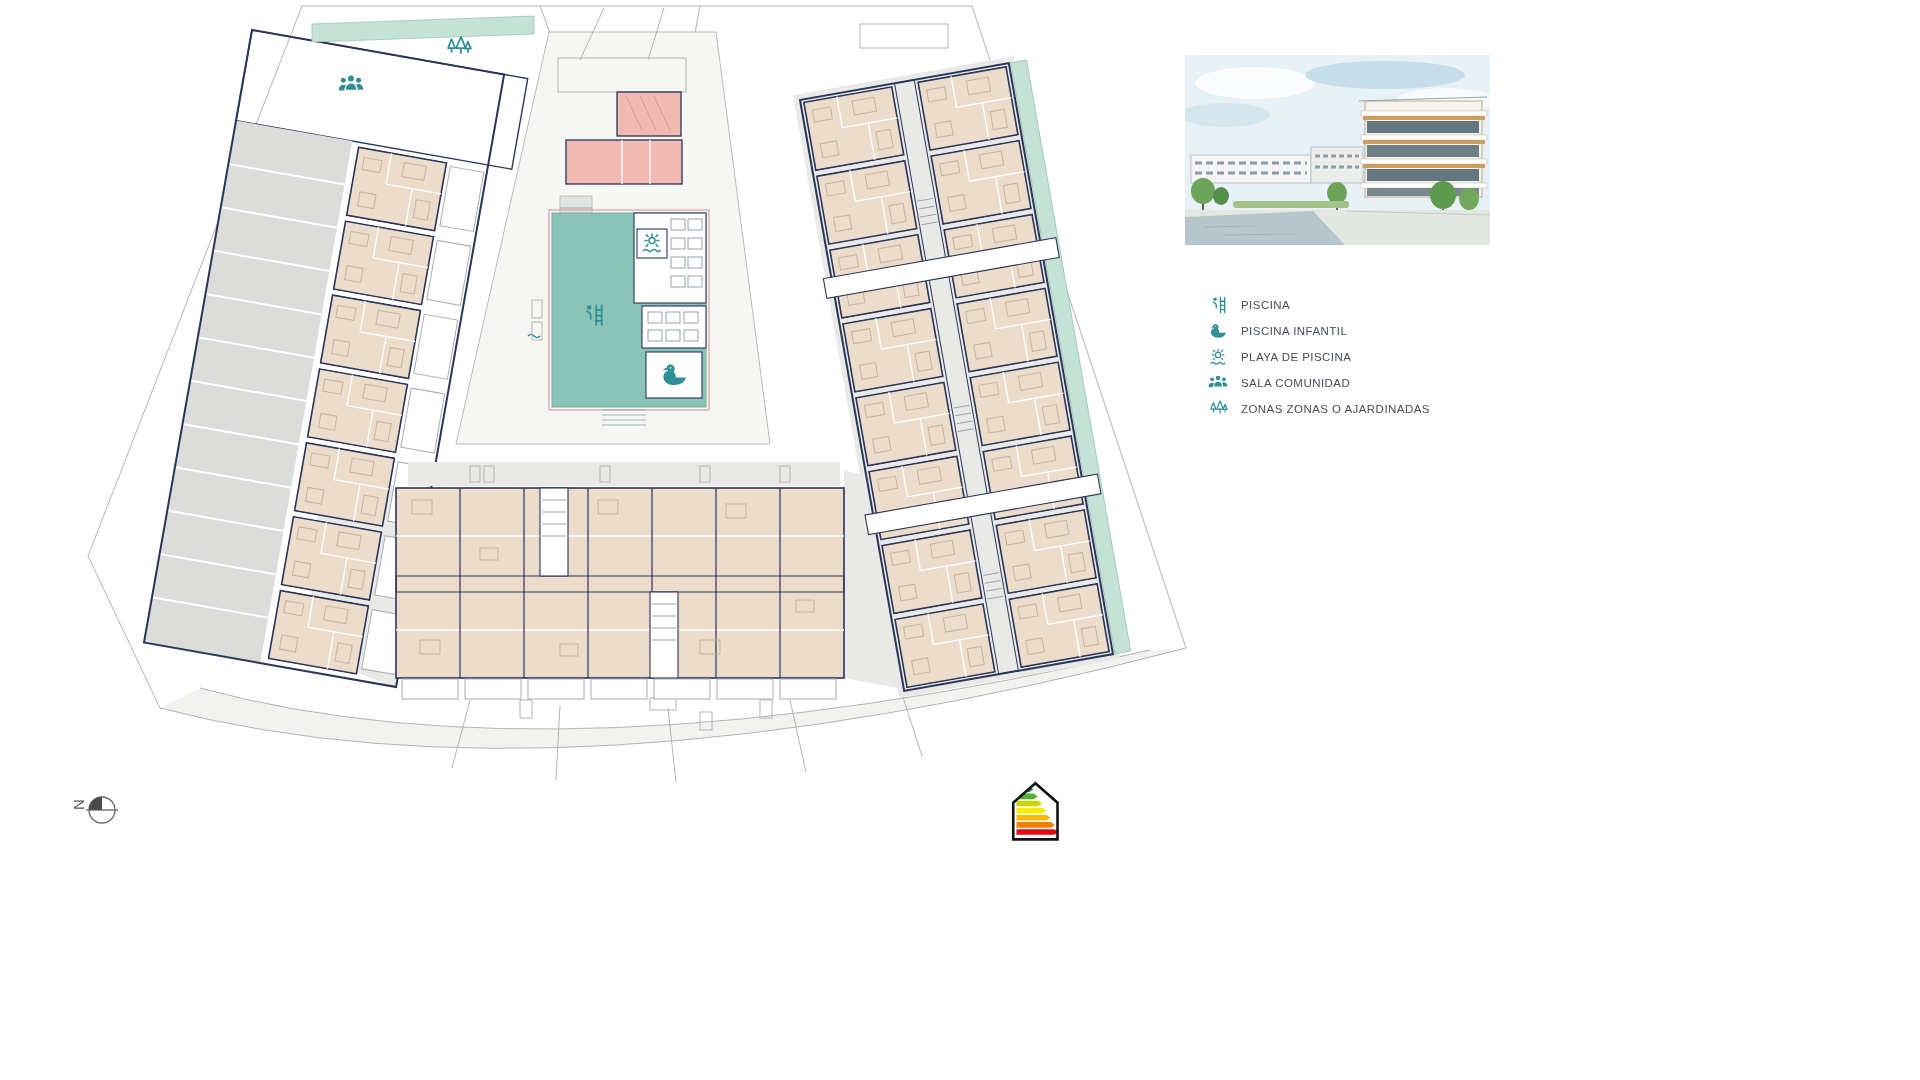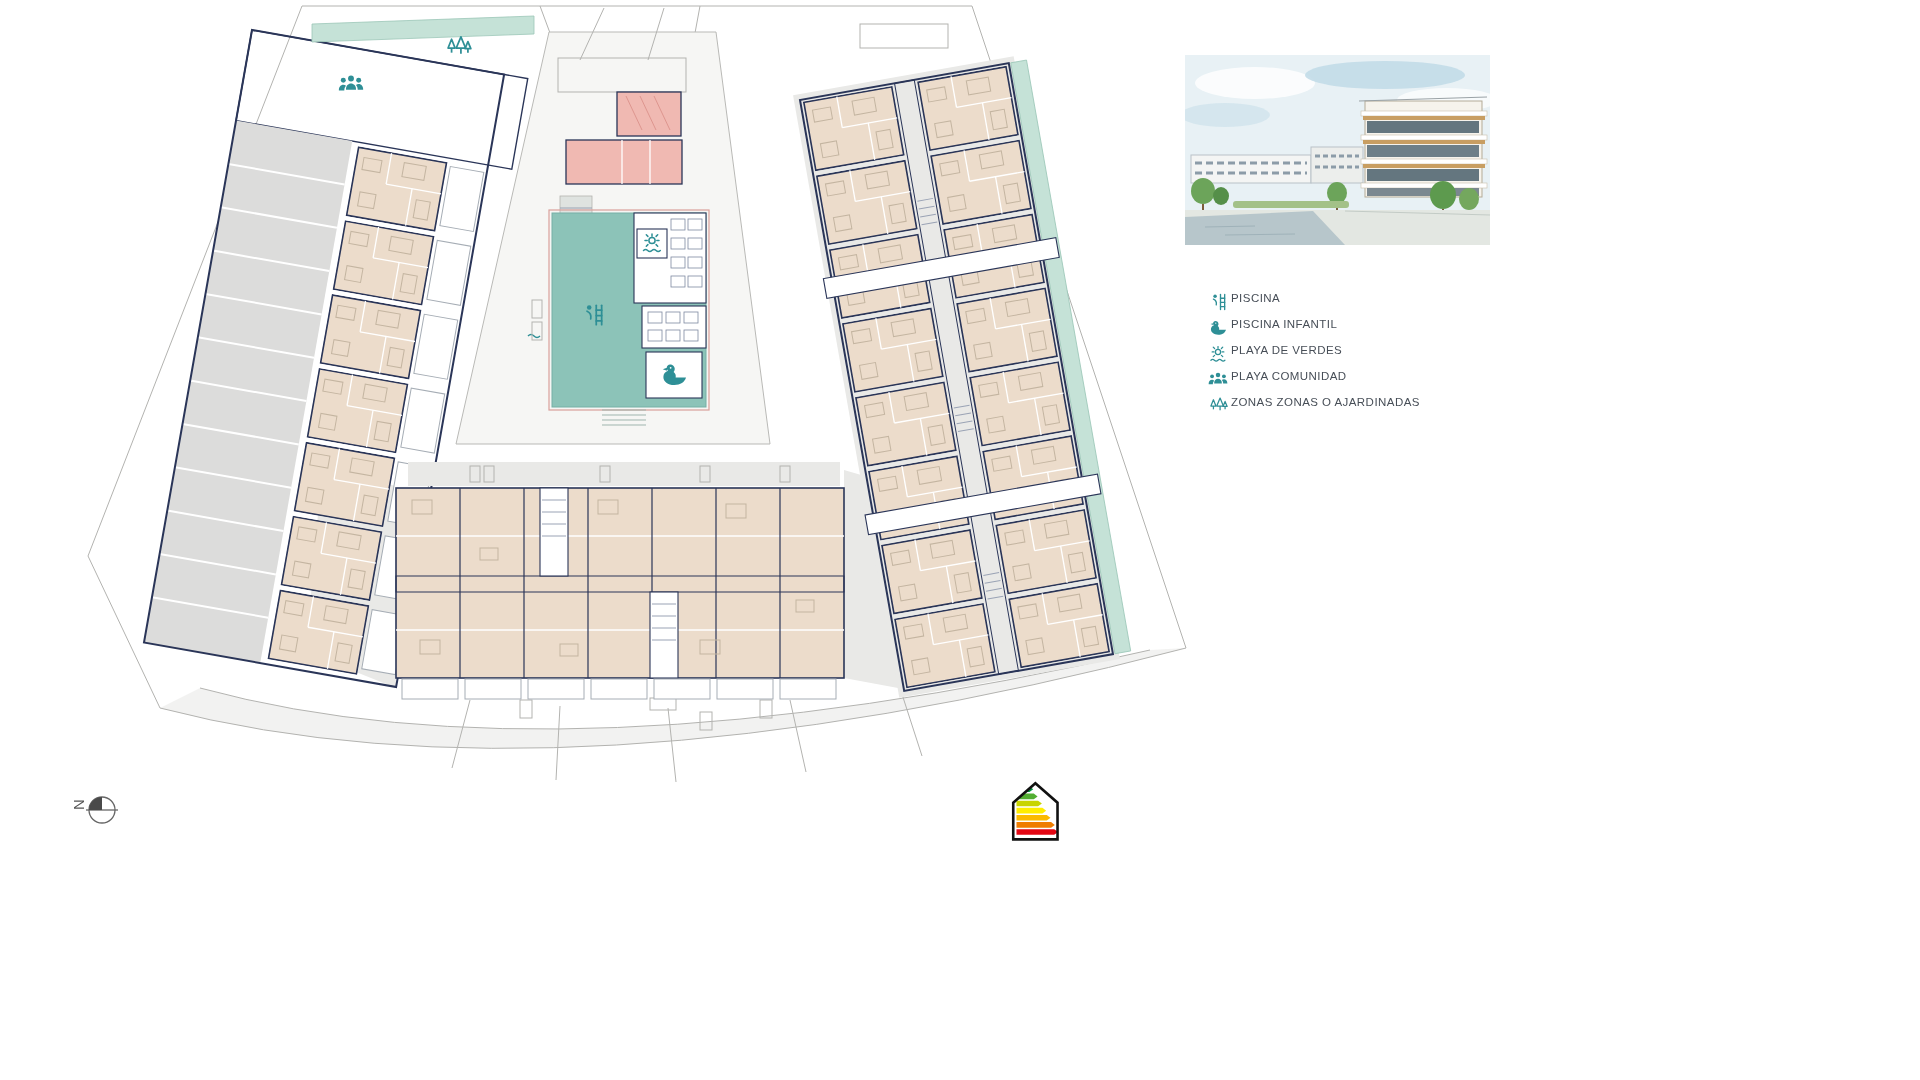--- a/index.html
+++ b/index.html
@@ -14,21 +14,21 @@
   .room{fill:var(--room);stroke:var(--wall);stroke-width:1.6}
   .pink{fill:var(--room-pink);stroke:var(--wall);stroke-width:1.3}
   .white{fill:#ffffff;stroke:var(--wall);stroke-width:1.1}
   .balc{fill:#ffffff;stroke:#a6adb5;stroke-width:1}
   .furn{fill:none;stroke:#c4b5a1;stroke-width:1}
   .wallline{stroke:var(--wall);fill:none}
   .innw{stroke:#ffffff;stroke-width:1.3}
   .stair{stroke:#9aa3b5;stroke-width:1}
   .illustration{position:absolute;left:1185px;top:55px;width:305px;height:190px}
   .legend{position:absolute;left:1208px;top:292px}
-  .legend-row{display:flex;align-items:flex-start;gap:3px;height:26px}
+  .legend-row{display:flex;align-items:center;gap:13px;height:26px}
   .legend-icon{width:20px;height:20px;flex:0 0 20px}
   .legend-label{font-size:11.5px;color:var(--text);letter-spacing:.45px}
 </style>
 </head>
 <body>
 
 <div id="canvas">
 
 <svg id="plan-svg" width="1920" height="1080" viewBox="0 0 1920 1080">
   <defs>
@@ -402,27 +402,27 @@
   <div class="legend-row">
     <svg class="legend-icon" viewBox="0 0 24 24">
           <use href="#i-duck"></use>
         </svg>
     <span class="legend-label">PISCINA INFANTIL</span>
   </div>
   <div class="legend-row">
     <svg class="legend-icon" viewBox="0 0 24 24">
           <use href="#i-beach"></use>
         </svg>
-    <span class="legend-label">PLAYA DE VERDES</span>
+    <span class="legend-label">PLAYA DE PISCINA</span>
   </div>
   <div class="legend-row">
     <svg class="legend-icon" viewBox="0 0 24 24">
           <use href="#i-people"></use>
         </svg>
-    <span class="legend-label">PLAYA COMUNIDAD</span>
+    <span class="legend-label">SALA COMUNIDAD</span>
   </div>
   <div class="legend-row">
     <svg class="legend-icon" viewBox="0 0 24 24">
           <use href="#i-trees"></use>
         </svg>
     <span class="legend-label">ZONAS ZONAS O AJARDINADAS</span>
   </div>
 </div>
 
 </div>

